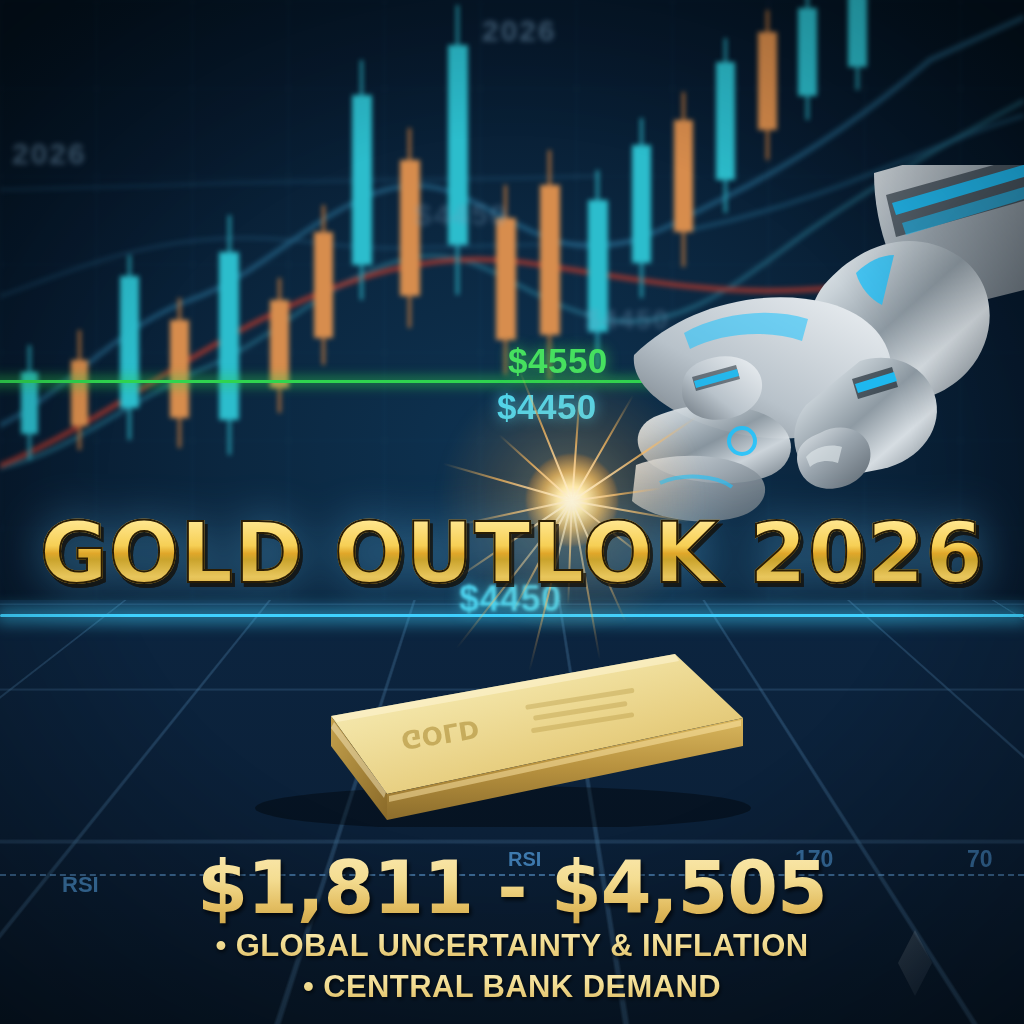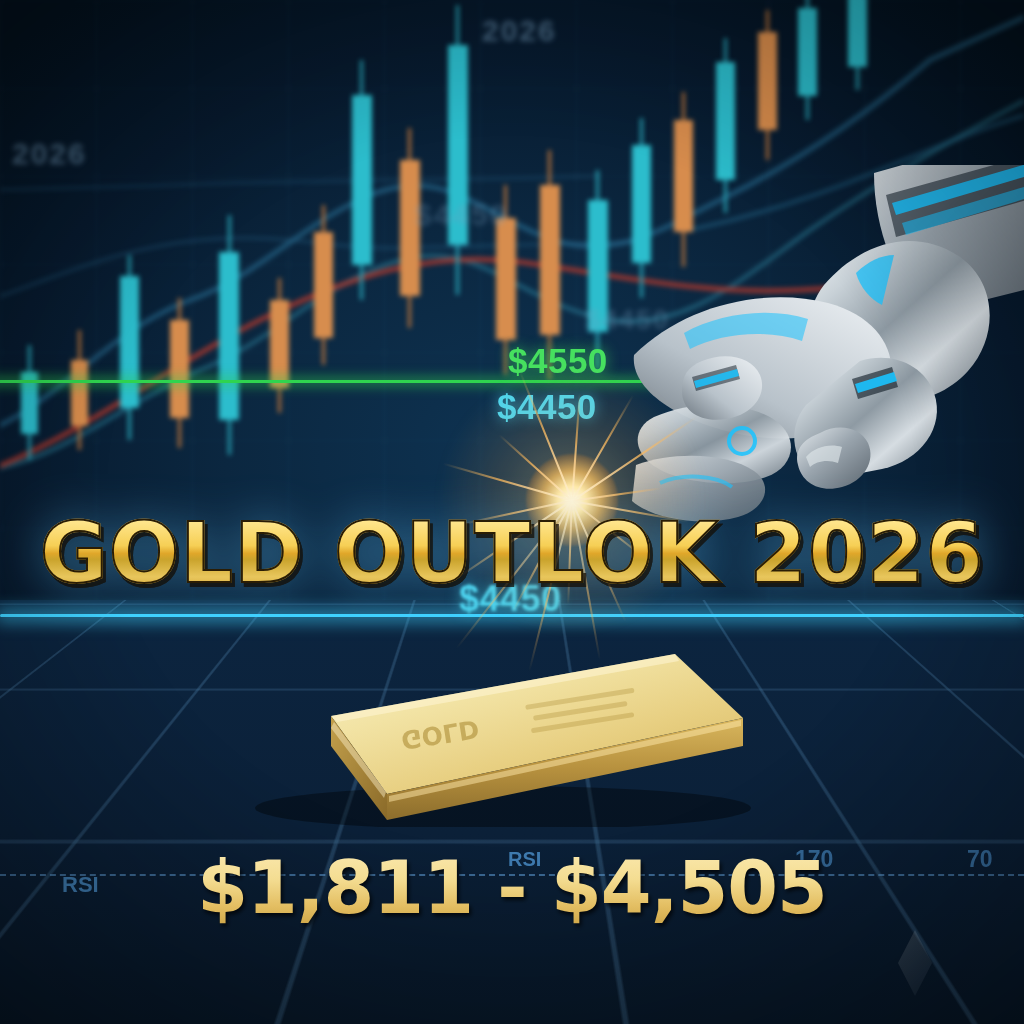--- a/index.html
+++ b/index.html
@@ -301,17 +301,21 @@
   <div class="dashline" style="top:874px;"></div>
   <div class="rsi" style="left:62px;top:872px;font-size:22px;">RSI</div>
   <div class="rsi" style="left:508px;top:848px;font-size:20px;">RSI</div>
   <div class="rsi" style="left:795px;top:846px;font-size:23px;opacity:.85;">170</div>
   <div class="rsi" style="left:967px;top:846px;font-size:23px;opacity:.85;">70</div>
 
   <div class="range">
     <span class="v">$1,811 - $4,505</span>
   </div>
 
+  <div class="bullets">
+    <div class="b">• GLOBAL UNCERTAINTY &amp; INFLATION</div>
+    <div class="b">• CENTRAL BANK DEMAND</div>
+  </div>
 
   <div class="diamond"></div>
 
   <div class="vig"></div>
 </div>
 
 </body></html>

